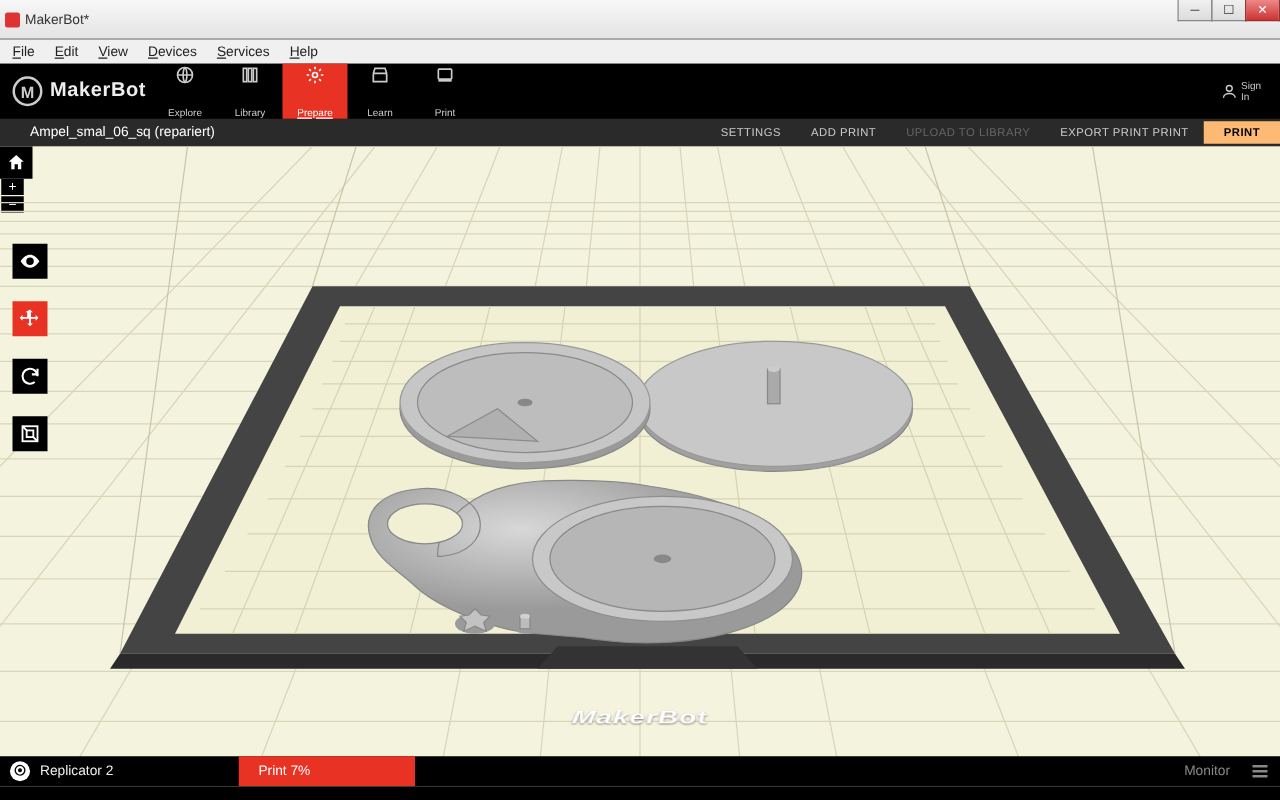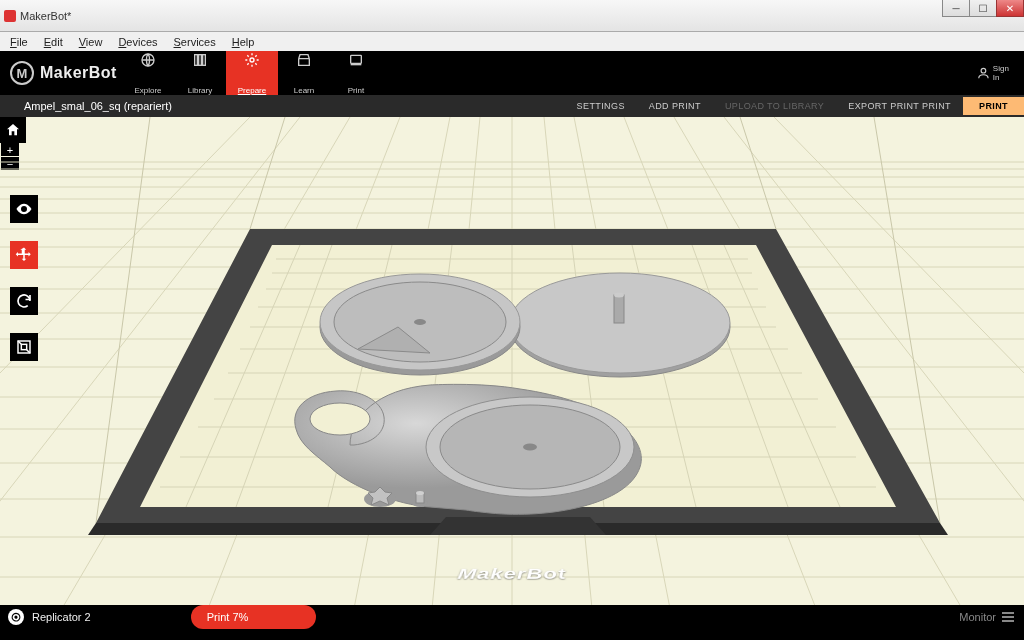--- a/index.html
+++ b/index.html
@@ -41,22 +41,22 @@
   .tool-btn.small{width:18px;height:13px;font-size:11px;}
   .home-group{left:10px;top:10px;flex-direction:row;}
   .home-btn{width:26px;height:26px;background:#000;color:#fff;display:flex;align-items:center;justify-content:center;}
   .pm-col{display:flex;flex-direction:column;margin-left:1px;}
   .vert-tools{left:10px;top:78px;gap:8px;}
   .vt{width:28px;height:28px;background:#000;color:#fff;display:flex;align-items:center;justify-content:center;margin-bottom:10px;}
   .vt.active{background:#e73224;}
   
   .bottom-bar{position:absolute;left:0;right:0;bottom:0;height:24px;background:#000;display:flex;align-items:center;color:#eee;font-size:11px;}
   .printer-ind{width:16px;height:16px;border-radius:50%;background:#fff;display:flex;align-items:center;justify-content:center;color:#000;margin:0 8px;font-size:10px;font-weight:bold;}
-  .progress-seg{height:24px;background:#e73224;color:#fff;display:flex;align-items:center;padding:0 16px;margin-left:100px;width:125px;border-radius:12px;}
-  .monitor{margin-left:auto;margin-right:10px;color:#888;display:flex;align-items:center;gap:6px;}
+  .progress-seg{height:24px;background:#e73224;color:#fff;display:flex;align-items:center;padding:0 16px;margin-left:100px;width:141px;}
+  .monitor{margin-left:auto;margin-right:10px;color:#888;display:flex;align-items:center;gap:18px;}
   .ham{display:inline-flex;flex-direction:column;gap:2px;}
   .ham span{display:block;width:12px;height:2px;background:#888;}
   
   .plate-label{position:absolute;left:50%;transform:translateX(-50%) perspective(400px) rotateX(48deg);bottom:42px;color:#fff;font-size:22px;font-weight:bold;font-style:italic;letter-spacing:1px;text-shadow:0 1px 2px #0008;}
 </style>
 </head>
 <body>
 
 <div class="win-title">
   <div class="icon"></div>

